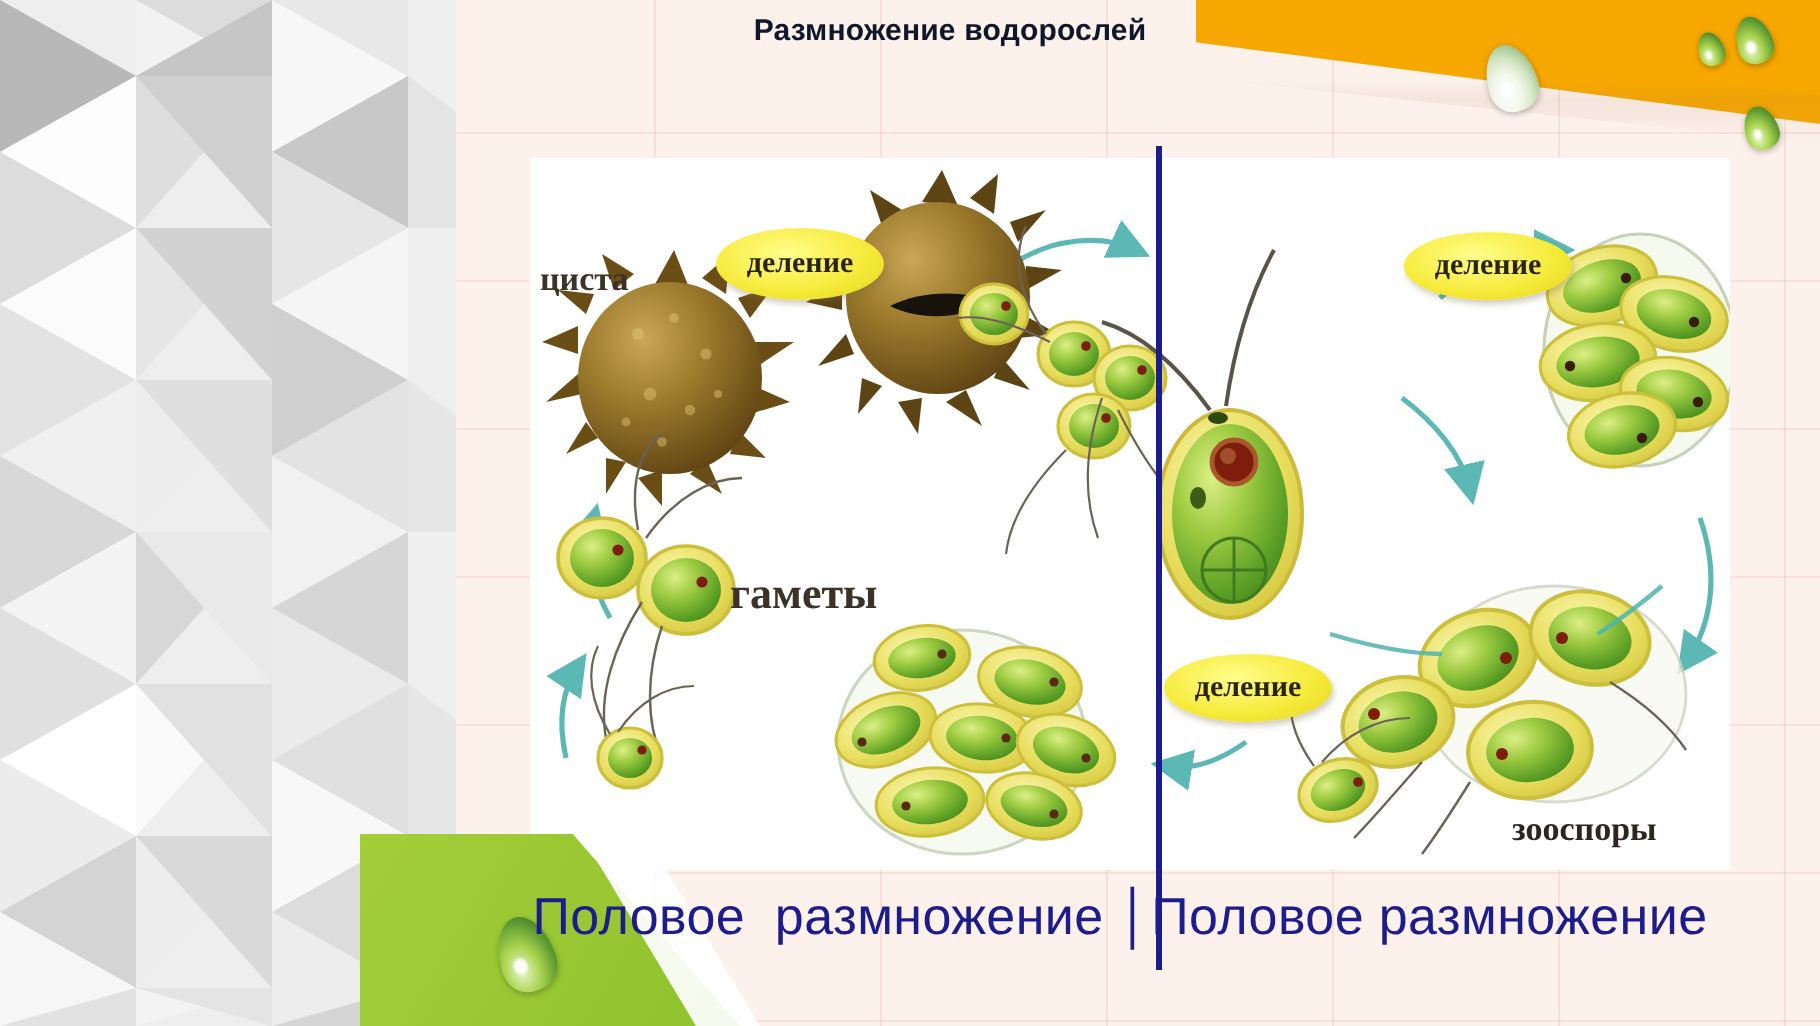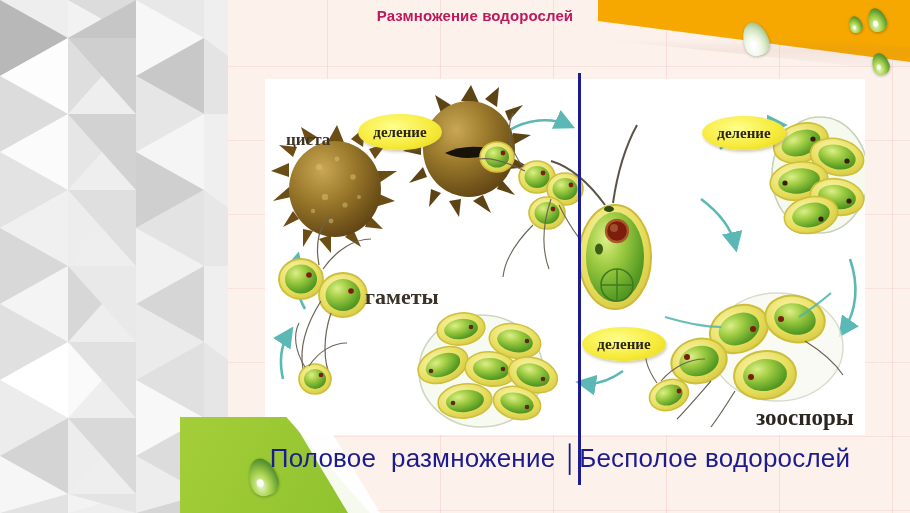--- a/index.html
+++ b/index.html
@@ -60,33 +60,33 @@
   
   .diagram{position:absolute;left:265px;top:79px;width:600px;height:356px;
     background:#ffffff;}
 
   
   .divider{position:absolute;left:578px;top:73px;width:3px;height:412px;
     background:#1c1c8f;}
 
   
   .slide-title{position:absolute;left:265px;top:7px;width:420px;
-    text-align:center;color:#be185d;font-size:15px;font-weight:700;
+    text-align:center;color:#0f172a;font-size:15px;font-weight:700;
     letter-spacing:.1px;}
   .bottom-caption{position:absolute;left:230px;top:443px;width:660px;
     text-align:center;color:#1c1c8f;font-size:26px;line-height:31px;
     letter-spacing:.2px;}
   .cap-line{display:block;white-space:pre;}
 
   
   .lbl{position:absolute;font-family:"Liberation Serif", serif;
     font-weight:700;color:#3b3228;white-space:nowrap;}
   .lbl-cista{left:270px;top:130px;font-size:17px;}
   .lbl-gamety{left:365px;top:284px;font-size:22px;}
-  .lbl-zoospory{left:756px;top:405px;font-size:23px;color:#2b2620;}
+  .lbl-zoospory{left:756px;top:405px;font-size:17px;color:#2b2620;}
 
   .ellipse-lbl{position:absolute;display:flex;align-items:center;justify-content:center;
     background:radial-gradient(ellipse at 42% 36%, #ffff8c 0%, #f6ea3a 58%, #e3d41c 100%);
     border-radius:50%;
     box-shadow:1px 2px 3px rgba(120,110,60,.35);
     font-family:"Liberation Serif", serif;font-weight:700;color:#2a2318;
     font-size:15px;text-align:center;}
 </style>
 </head>
 <body>
@@ -438,21 +438,21 @@
           <path d="M392,304 C382,290 378,276 382,264"></path>
           <path d="M396,302 C408,288 424,280 440,280"></path>
         </g>
       </g>
 
       <g>
         <ellipse cx="360" cy="86" rx="0" ry="0" fill="none"></ellipse>
       </g>
     </svg>
 
-    <div class="lbl lbl-cista" style="left:21px;top:51px;">циста</div>
+    <div class="lbl lbl-cista" style="left:5px;top:51px;">циста</div>
     <div class="lbl lbl-gamety" style="left:100px;top:205px;">гаметы</div>
     <div class="lbl lbl-zoospory" style="left:491px;top:326px;">зооспоры</div>
 
     <div class="ellipse-lbl" style="left:93px;top:35px;width:84px;height:36px;">
       <span>деление</span>
     </div>
     <div class="ellipse-lbl" style="left:437px;top:37px;width:84px;height:34px;">
       <span>деление</span>
     </div>
     <div class="ellipse-lbl" style="left:317px;top:248px;width:84px;height:34px;">
@@ -460,16 +460,16 @@
     </div>
   </div>
 
   <div class="divider"></div>
 
   <div class="green-band"></div>
   <div class="green-band-white"></div>
   <div class="drop" style="left:249px;top:458px;width:28px;height:38px;"></div>
 
   <div class="bottom-caption">
-    <span class="cap-line">Половое  размножение │Бесполое водорослей</span>
+    <span class="cap-line">Половое  размножение │Половое размножение</span>
   </div>
 
 </div>
 
 </body></html>

